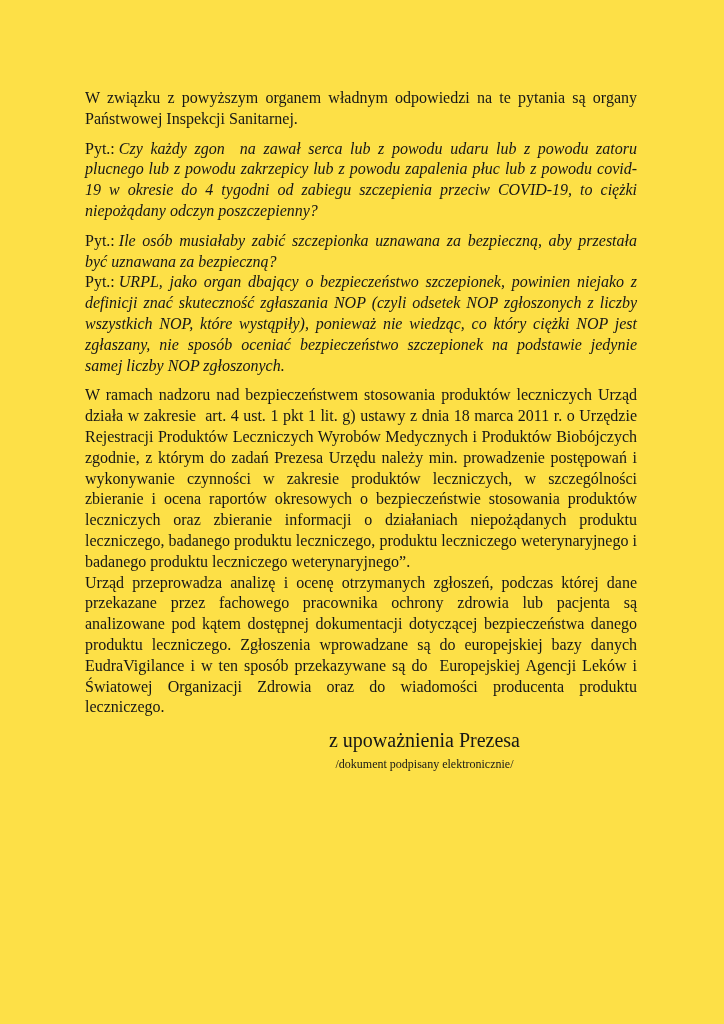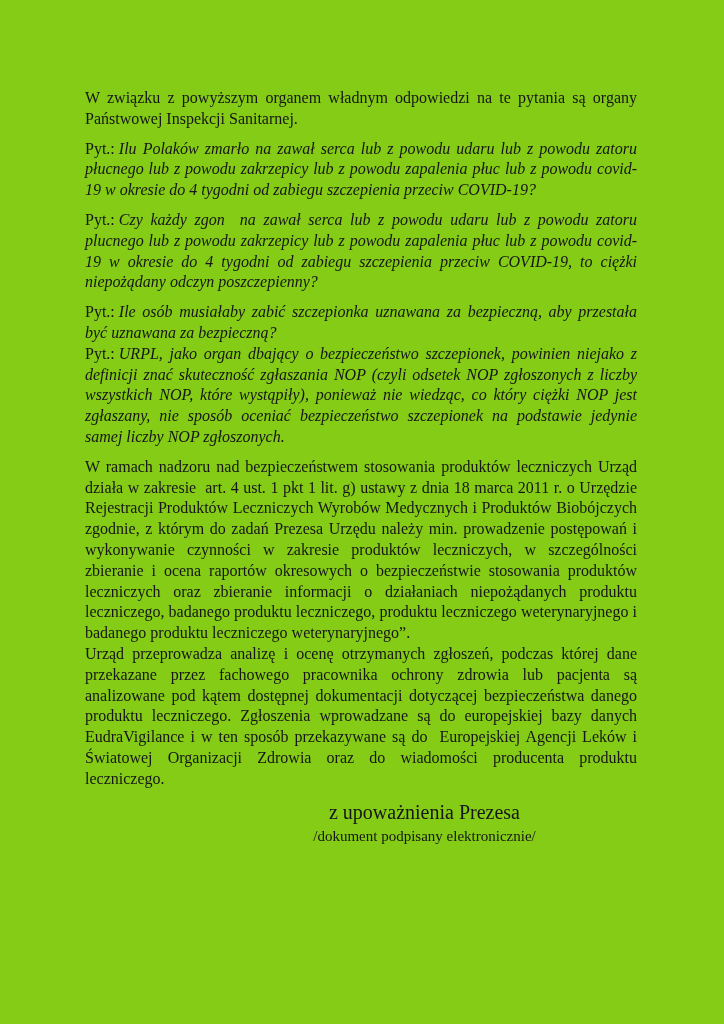--- a/index.html
+++ b/index.html
@@ -4,21 +4,21 @@
 <style>
   html, body {
     margin: 0;
     padding: 0;
     background: #ffffff;
   }
   .page {
     position: relative;
     width: 724px;
     height: 1024px;
-    background: #84cc16;
+    background: #fde047;
     overflow: hidden;
     font-family: "Liberation Serif", "DejaVu Serif", serif;
     color: #161616;
   }
   .content {
     position: absolute;
     left: 85px;
     top: 88px;
     width: 552px;
     font-size: 16px;
@@ -42,34 +42,33 @@
     margin-top: 10px;
     width: 425px;
     margin-left: auto;
     text-align: center;
     line-height: 25px;
   }
   .sig-line {
     font-size: 20px;
   }
   .sig-note {
-    font-size: 15px;
+    font-size: 12px;
     line-height: 12px;
     margin-top: 5px;
   }
 </style>
 </head>
 <body>
 
 <div class="page">
   <div class="content">
 
     <p class="para">W związku z powyższym organem władnym odpowiedzi na te pytania są organy Państwowej Inspekcji Sanitarnej.</p>
 
-    <p class="para"><span class="q-prefix">Pyt.:</span><span class="q-text">Ilu Polaków zmarło na zawał serca lub z powodu udaru lub z powodu zatoru płucnego lub z powodu zakrzepicy lub z powodu zapalenia płuc lub z powodu covid-19 w okresie do 4 tygodni od zabiegu szczepienia przeciw COVID-19?</span></p>
 
 
     <p class="para"><span class="q-prefix">Pyt.:</span><span class="q-text">Czy każdy zgon&nbsp; na zawał serca lub z powodu udaru lub z powodu zatoru plucnego lub z powodu zakrzepicy lub z powodu zapalenia płuc lub z powodu covid-19 w okresie do 4 tygodni od zabiegu szczepienia przeciw COVID-19, to ciężki niepożądany odczyn poszczepienny?</span></p>
 
 
     <p class="para tight"><span class="q-prefix">Pyt.:</span><span class="q-text">Ile osób musiałaby zabić szczepionka uznawana za bezpieczną, aby przestała być uznawana za bezpieczną?</span></p>
 
     <p class="para"><span class="q-prefix">Pyt.:</span><span class="q-text">URPL, jako organ dbający o bezpieczeństwo szczepionek, powinien niejako z definicji znać skuteczność zgłaszania NOP (czyli odsetek NOP zgłoszonych z liczby wszystkich NOP, które wystąpiły), ponieważ nie wiedząc, co który ciężki NOP jest zgłaszany, nie sposób oceniać bezpieczeństwo szczepionek na podstawie jedynie samej liczby NOP zgłoszonych.</span></p>
 
     <p class="para tight">W ramach nadzoru nad bezpieczeństwem stosowania produktów leczniczych Urząd działa w zakresie&nbsp; art. 4 ust. 1 pkt 1 lit. g) ustawy z dnia 18 marca 2011 r. o Urzędzie Rejestracji Produktów Leczniczych Wyrobów Medycznych i Produktów Biobójczych zgodnie, z którym do zadań Prezesa Urzędu należy min. prowadzenie postępowań i wykonywanie czynności w zakresie produktów leczniczych, w szczególności zbieranie i ocena raportów okresowych o bezpieczeństwie stosowania produktów leczniczych oraz zbieranie informacji o działaniach niepożądanych produktu leczniczego, badanego produktu leczniczego, produktu leczniczego weterynaryjnego i badanego produktu leczniczego weterynaryjnego”.</p>

